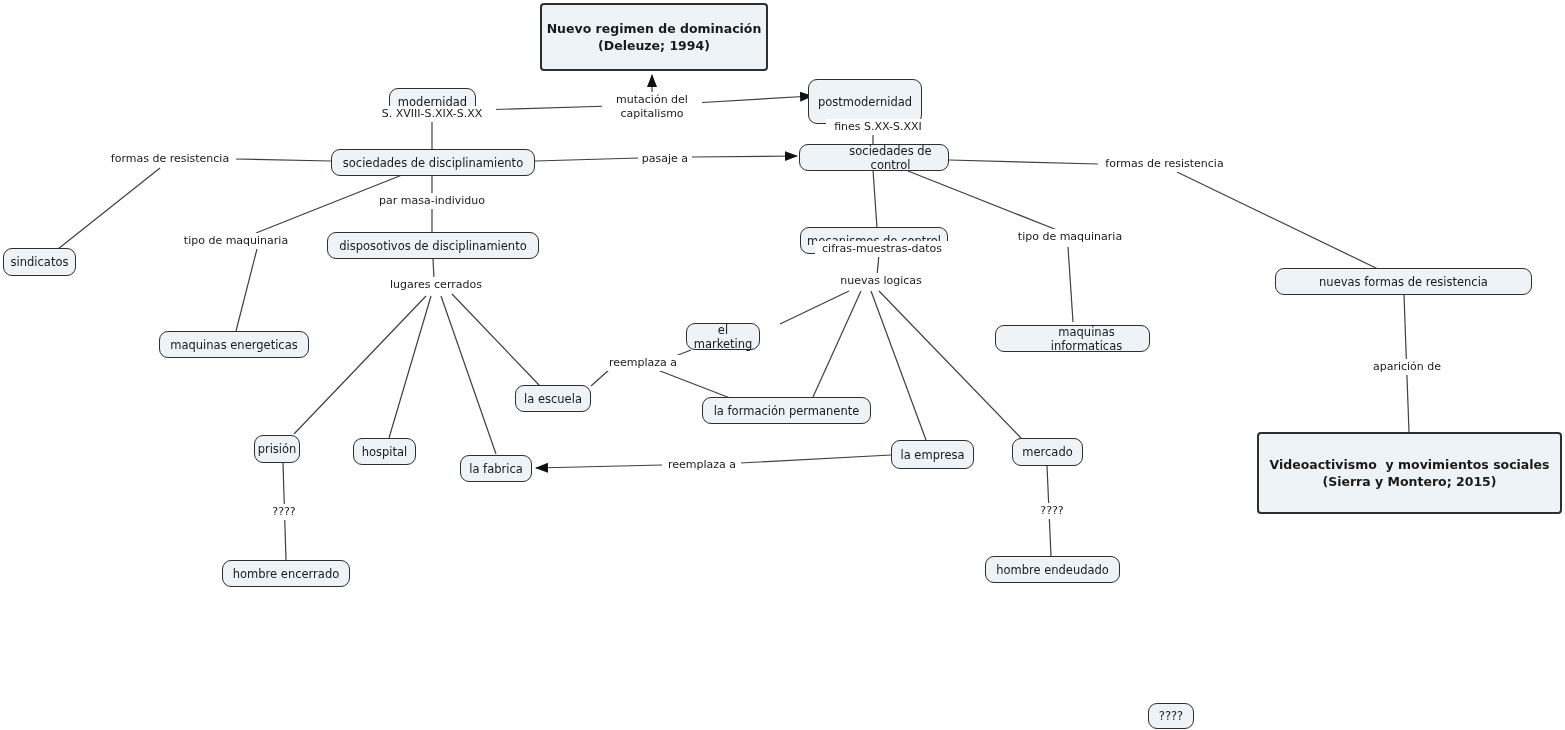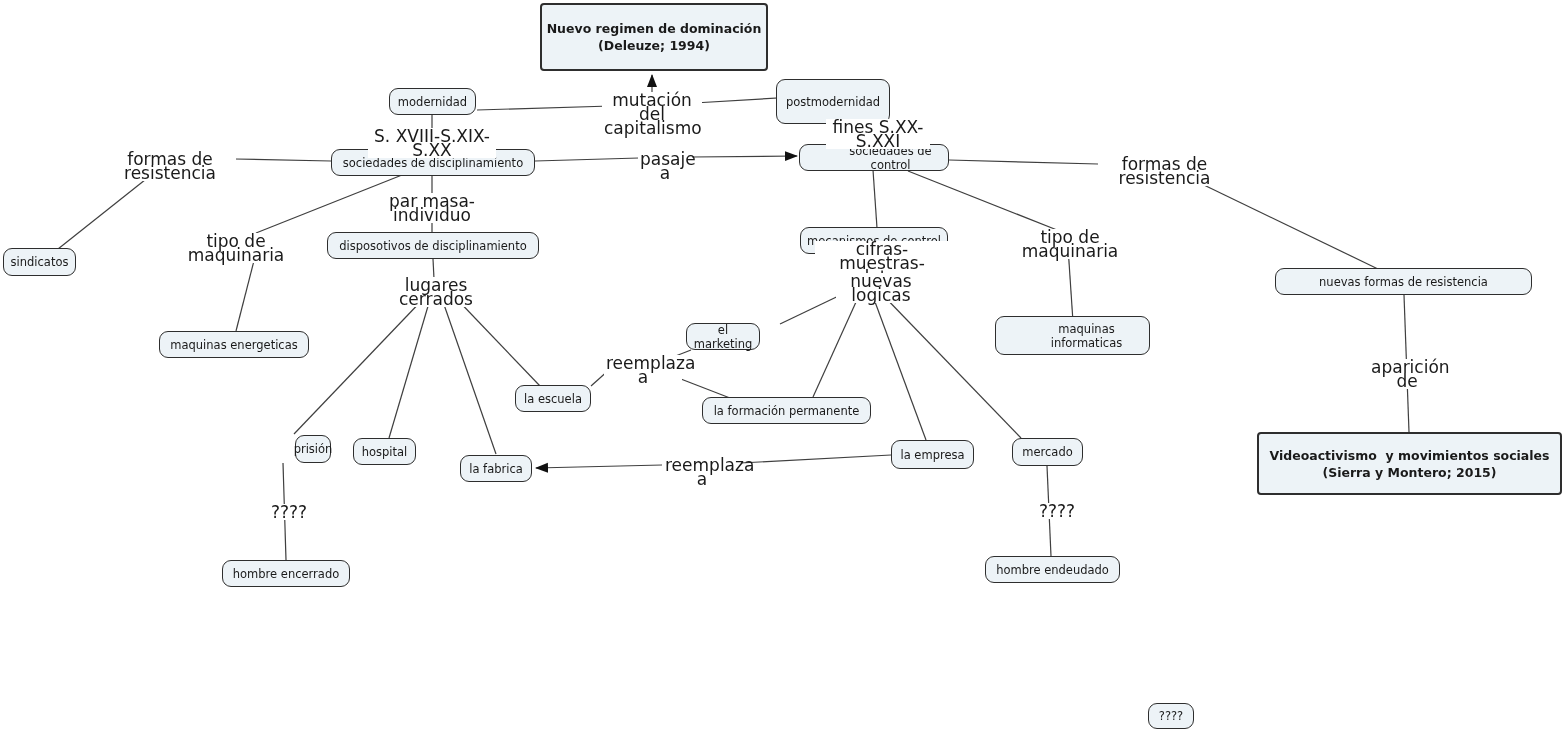--- a/index.html
+++ b/index.html
@@ -26,21 +26,21 @@
     white-space:pre-line;padding:1px 4px;
   }
   .concept-big{
     border-width:2px;border-radius:4px;
     font-weight:bold;font-size:12.5px;line-height:17px;
     white-space:pre-wrap;
   }
   .phrase{
     position:absolute;z-index:2;box-sizing:border-box;
     background:var(--bg);
-    font-size:17px;line-height:14px;text-align:center;
+    font-size:11px;line-height:14px;text-align:center;
     white-space:pre-line;padding:1px 2px;
   }
 </style>
 </head>
 <body>
 
 <div id="canvas">
 
   <svg id="edges" width="1565" height="730" viewBox="0 0 1565 730">
     <defs>
@@ -83,46 +83,46 @@
       <line x1="1068" y1="247" x2="1073" y2="322"></line>
       <line x1="949" y1="160" x2="1098" y2="164"></line>
       <line x1="1177" y1="172" x2="1378" y2="269"></line>
       <line x1="1404" y1="295" x2="1409" y2="432"></line>
     </g>
   </svg>
 
   <div class="concept concept-big" style="left:540px;top:3px;width:228px;height:68px;">Nuevo regimen de dominación
 (Deleuze; 1994)</div>
   <div class="concept" style="left:389px;top:88px;width:87px;height:27px;">modernidad</div>
-  <div class="concept" style="left:776px;top:79px;width:114px;height:45px;">postmodernidad</div>
+  <div class="concept" style="left:808px;top:79px;width:114px;height:45px;">postmodernidad</div>
   <div class="concept" style="left:331px;top:149px;width:204px;height:27px;">sociedades de disciplinamiento</div>
   <div class="concept" style="left:799px;top:144px;width:150px;height:27px;padding-left:37px;">sociedades de control</div>
   <div class="concept" style="left:327px;top:232px;width:212px;height:27px;">disposotivos de disciplinamiento</div>
   <div class="concept" style="left:800px;top:227px;width:148px;height:27px;">mecanismos de control</div>
   <div class="concept" style="left:3px;top:248px;width:73px;height:28px;">sindicatos</div>
   <div class="concept" style="left:159px;top:331px;width:150px;height:27px;">maquinas energeticas</div>
-  <div class="concept" style="left:995px;top:316px;width:155px;height:39px;padding-left:32px;">maquinas informaticas</div>
+  <div class="concept" style="left:995px;top:325px;width:155px;height:27px;padding-left:32px;">maquinas informaticas</div>
   <div class="concept" style="left:1275px;top:268px;width:257px;height:27px;">nuevas formas de resistencia</div>
   <div class="concept" style="left:686px;top:323px;width:74px;height:27px;">el marketing</div>
   <div class="concept" style="left:515px;top:385px;width:76px;height:27px;">la escuela</div>
   <div class="concept" style="left:702px;top:397px;width:169px;height:27px;">la formación permanente</div>
-  <div class="concept" style="left:254px;top:435px;width:36px;height:28px;margin-left:41px;">prisión</div>
+  <div class="concept" style="left:254px;top:435px;width:46px;height:28px;">prisión</div>
   <div class="concept" style="left:353px;top:438px;width:63px;height:27px;">hospital</div>
   <div class="concept" style="left:460px;top:455px;width:72px;height:27px;">la fabrica</div>
   <div class="concept" style="left:891px;top:440px;width:83px;height:29px;">la empresa</div>
   <div class="concept" style="left:1012px;top:438px;width:71px;height:28px;">mercado</div>
   <div class="concept" style="left:222px;top:560px;width:128px;height:27px;">hombre encerrado</div>
   <div class="concept" style="left:985px;top:556px;width:135px;height:27px;">hombre endeudado</div>
-  <div class="concept concept-big" style="left:1257px;top:432px;width:305px;height:63px;">Videoactivismo  y movimientos sociales
+  <div class="concept concept-big" style="left:1257px;top:432px;width:305px;height:82px;">Videoactivismo  y movimientos sociales
 (Sierra y Montero; 2015)</div>
   <div class="concept" style="left:1148px;top:703px;width:46px;height:26px;">????</div>
 
   <div class="phrase" style="left:602px;top:92px;width:100px;">mutación del
 capitalismo</div>
-  <div class="phrase" style="left:368px;top:128px;width:128px;">S. XVIII-S.XIX-S.XX</div>
+  <div class="phrase" style="left:368px;top:106px;width:128px;">S. XVIII-S.XIX-S.XX</div>
   <div class="phrase" style="left:826px;top:119px;width:104px;">fines S.XX-S.XXI</div>
   <div class="phrase" style="left:638px;top:151px;width:54px;">pasaje a</div>
   <div class="phrase" style="left:104px;top:151px;width:132px;">formas de resistencia</div>
   <div class="phrase" style="left:1098px;top:156px;width:133px;">formas de resistencia</div>
   <div class="phrase" style="left:373px;top:193px;width:118px;">par masa-individuo</div>
   <div class="phrase" style="left:815px;top:193px;width:134px;margin-top:48px;">cifras-muestras-datos</div>
   <div class="phrase" style="left:178px;top:233px;width:116px;">tipo de maquinaria</div>
   <div class="phrase" style="left:1012px;top:229px;width:116px;">tipo de maquinaria</div>
   <div class="phrase" style="left:386px;top:277px;width:100px;">lugares cerrados</div>
   <div class="phrase" style="left:836px;top:273px;width:90px;">nuevas logicas</div>

